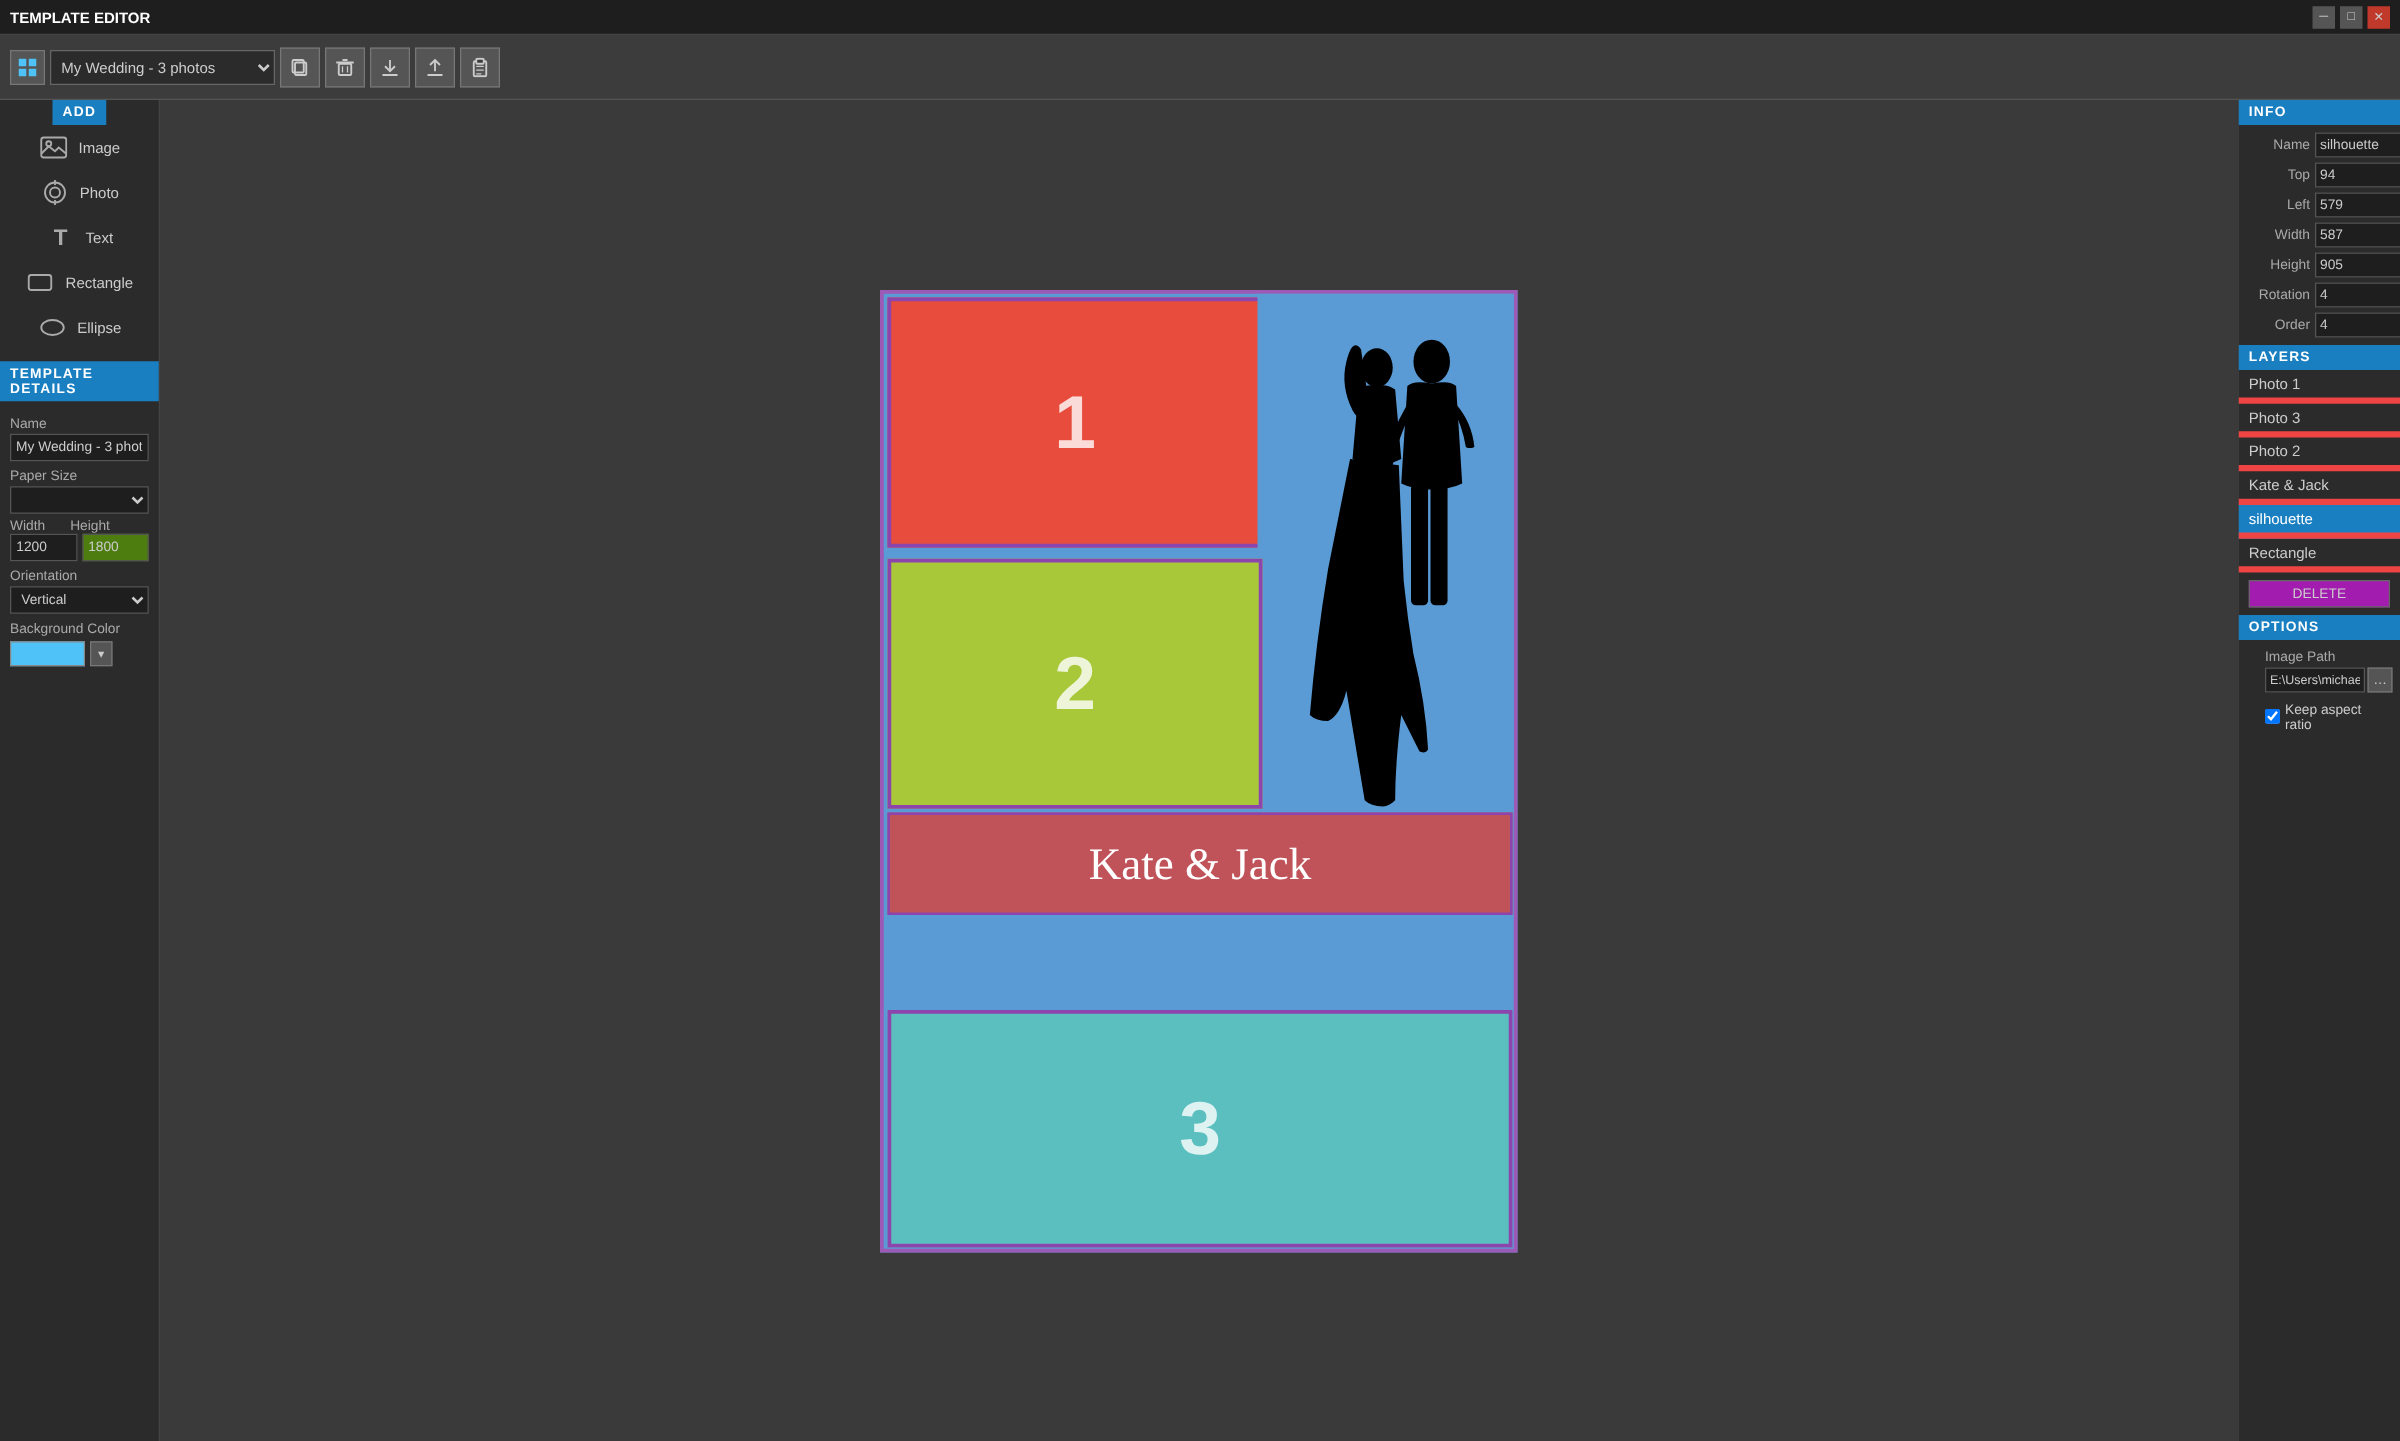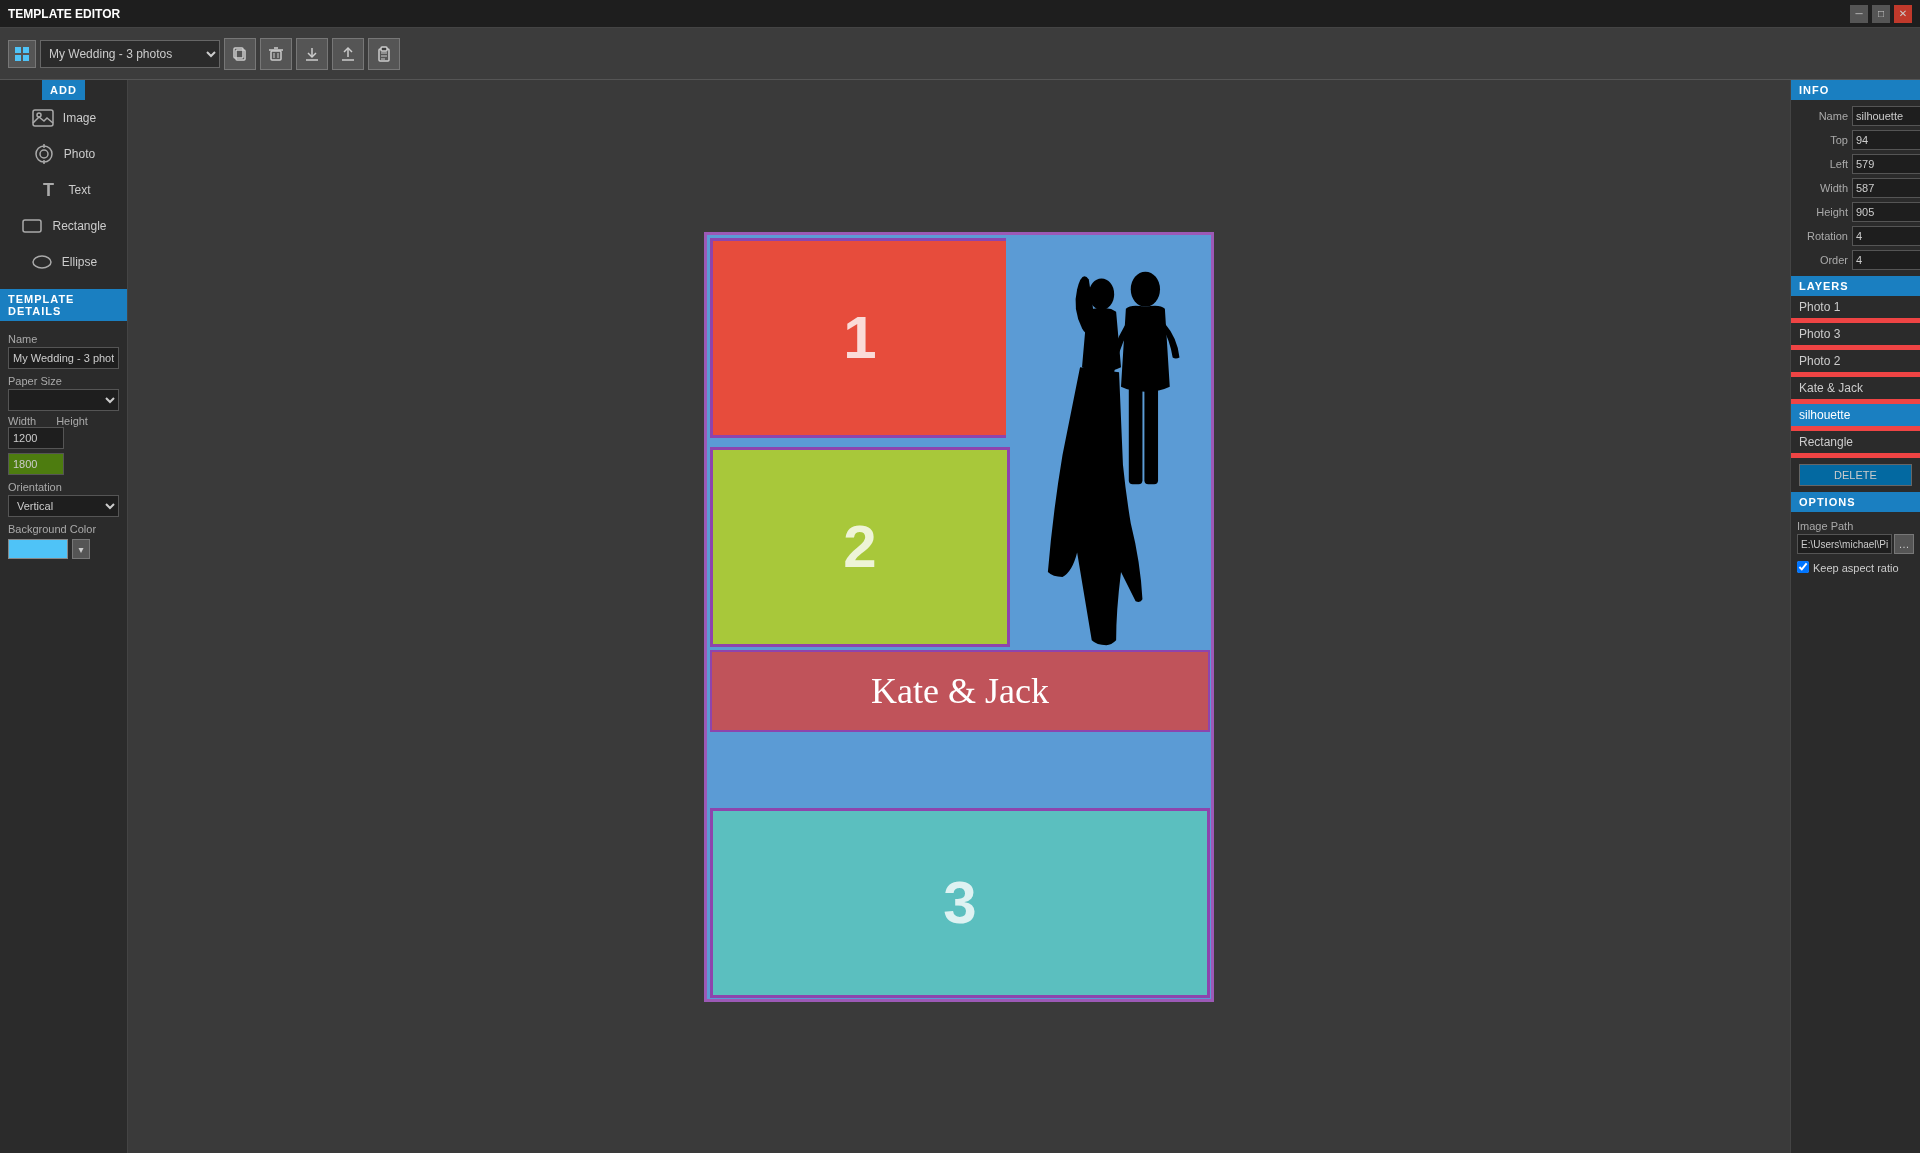--- a/index.html
+++ b/index.html
@@ -100,21 +100,21 @@
     .template-details input[type="text"],
     .template-details select {
       background: #1e1e1e;
       border: 1px solid #555;
       color: #ccc;
       width: 100%;
       padding: 2px 4px;
       font-size: 11px;
       height: 22px;
     }
-    .template-details .row-2 { display: flex; gap: 4px; flex-direction: column; }
+    .template-details .row-2 { display: flex; gap: 4px; }
     .template-details .row-2 input { width: 50%; }
     .color-swatch { width: 60px; height: 20px; background: #4fc3f7; border: 1px solid #888; display: inline-block; vertical-align: middle; }
     .color-row { display: flex; align-items: center; gap: 4px; margin-top: 4px; }
     .color-dropdown-btn { background: #555; border: 1px solid #777; color: #ccc; width: 18px; height: 20px; cursor: pointer; display: flex; align-items: center; justify-content: center; font-size: 10px; }
 
     
     #canvas-area {
       flex: 1;
       background: #3a3a3a;
       display: flex;
@@ -182,30 +182,30 @@
       padding: 4px 8px;
       cursor: pointer;
       color: #ccc;
       font-size: 12px;
       border-bottom: 5px solid #ef4444;
     }
     .layer-item.selected { background: #1a7fc1; color: #fff; }
 
     .delete-btn {
       margin: 6px 8px;
-      background: #0369a1;
+      background: #a21caf;
       border: 1px solid #666;
       color: #ccc;
       padding: 4px 10px;
       cursor: pointer;
       font-size: 11px;
       width: calc(100% - 16px);
     }
 
-    .options-section { padding: 4px 6px; }
+    .options-section { padding: 4px 21px; }
     .options-section label { color: #aaa; font-size: 11px; display: block; margin-top: 4px; margin-bottom: 2px; }
     .options-section .path-row { display: flex; gap: 2px; align-items: center; }
     .options-section .path-input { background: #1e1e1e; border: 1px solid #555; color: #ccc; font-size: 10px; flex: 1; padding: 1px 3px; height: 20px; width: 80px; }
     .options-section .path-btn { background: #555; border: 1px solid #777; color: #ccc; width: 20px; height: 20px; cursor: pointer; font-size: 11px; display: flex; align-items: center; justify-content: center; flex-shrink: 0; }
     .checkbox-row { display: flex; align-items: center; gap: 4px; margin-top: 4px; }
     .checkbox-row input { width: 12px; height: 12px; }
     .checkbox-row label { color: #ccc; font-size: 11px; }
   </style>
 </head>
 <body>

